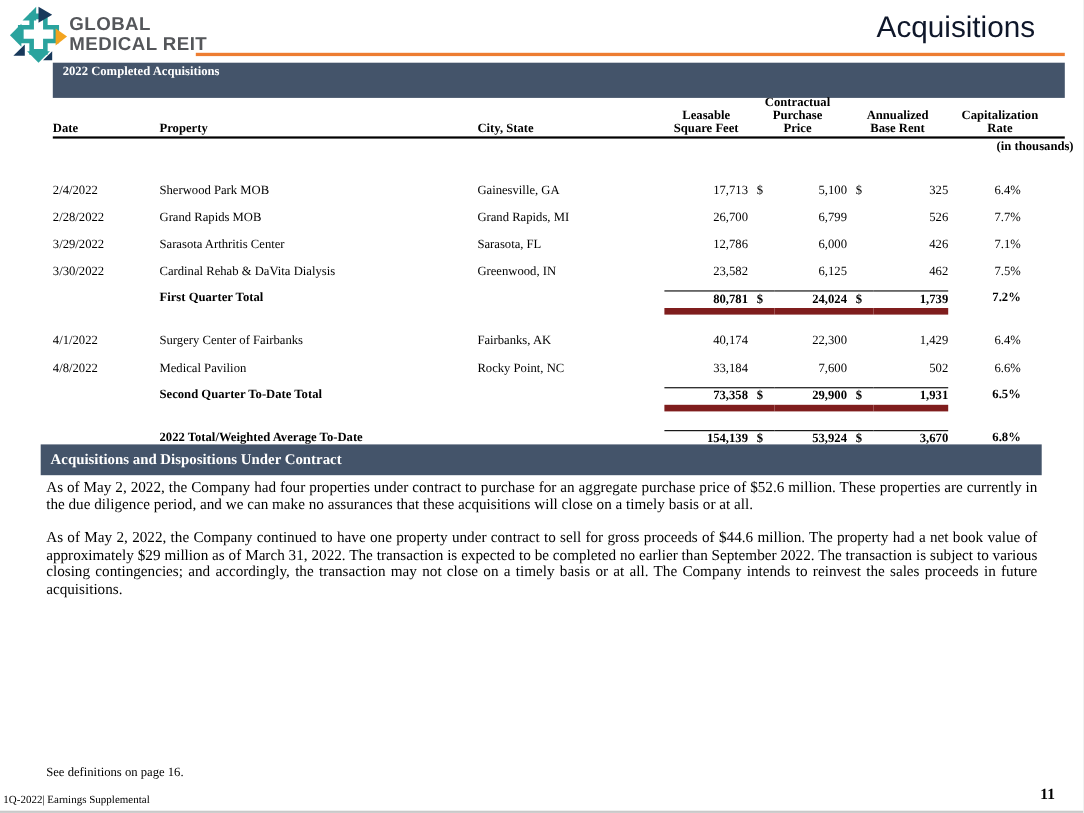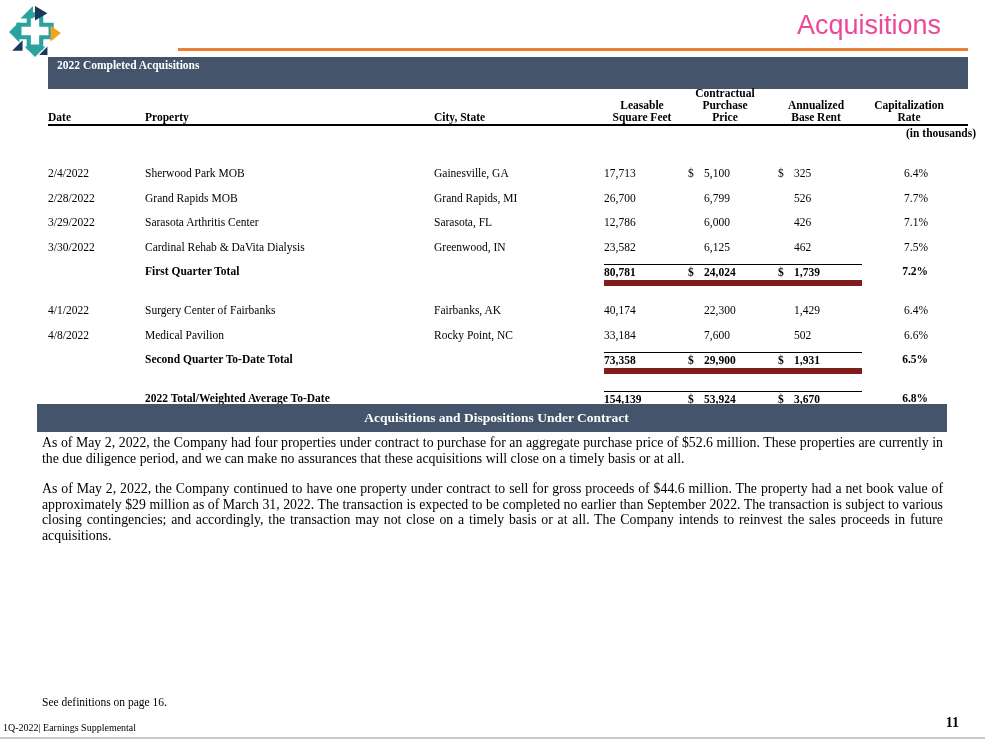--- a/index.html
+++ b/index.html
@@ -16,37 +16,37 @@
   .logo{position:absolute;left:8px;top:4px;width:54px;height:54px;}
   .brand{
     position:absolute;left:63px;top:13px;
     font-family:"Liberation Sans",sans-serif;
     font-size:17px;line-height:18px;font-weight:600;
     letter-spacing:0.4px;color:#54565a;
   }
   .page-title{
     position:absolute;right:44px;top:10px;
     font-family:"Liberation Sans",sans-serif;
-    font-size:27px;font-weight:400;color:#ec4899;
+    font-size:27px;font-weight:400;color:#0f172a;
   }
   .orange-rule{
     position:absolute;left:178px;top:48px;width:790px;height:3px;
     background:#ED7D31;
   }
   .bar{
     position:absolute;background:#44546A;color:#fff;
     font-weight:bold;
   }
   .bar1{
     left:48px;top:57px;width:920px;height:32px;
     font-size:11.5px;line-height:16px;padding-left:9px;box-sizing:border-box;
   }
   .bar2{
     left:37px;top:404px;width:910px;height:28px;
-    font-size:13.5px;line-height:28px;padding-left:9px;box-sizing:border-box;text-align:center;
+    font-size:13.5px;line-height:28px;padding-left:9px;box-sizing:border-box;
   }
   
   .tbl{
     position:absolute;left:48px;top:80px;width:920px;
     font-size:11.5px;
   }
   .grid{
     display:grid;
     grid-template-columns:97px 289px 170px 76px 24px 66px 24px 68px 66px 40px;
   }
@@ -57,21 +57,21 @@
   }
   .ctr{text-align:center;white-space:pre-line;}
   .span2-5{grid-column:5 / span 2;}
   .span2-7{grid-column:7 / span 2;}
   .span2-9{grid-column:9 / span 2;padding-right:12px;}
   .col4{grid-column:4;}
   .sub{height:15px;line-height:14px;font-weight:bold;gap:48px;}
   .gaprow{height:15px;}
   .sp{height:13px;}
   .trow{height:14.5px;line-height:14.5px;margin-top:10px;}
-  .trow .num{text-align:left;}
+  .trow .num{text-align:right;}
   .trow .dol{padding-left:8px;}
   .trow .rate{text-align:right;}
   .total,.grand{font-weight:bold;height:16px;line-height:15px;}
   .total .nc{border-top:1px solid #000;border-bottom:6px solid #7f1d1d;}
   .grand .nc{border-top:1px solid #000;border-bottom:3px double #000;}
   
   .para{
     position:absolute;left:42px;width:901px;
     font-size:13.8px;line-height:15.6px;
     text-align:justify;
@@ -94,20 +94,24 @@
     <path d="M22 13 h8 v9 h9 v8 h-9 v9 h-8 v-9 h-9 v-8 h9 z" fill="#ffffff"></path>
     <polygon points="26,2 38,9 26,16" fill="#18395B"></polygon>
     <polygon points="12,14 24,2 24,14" fill="#2AA39E"></polygon>
     <polygon points="1,27 11,17 11,37" fill="#2AA39E"></polygon>
     <polygon points="4,45 14,35 14,45" fill="#18395B"></polygon>
     <polygon points="51,28 41,21 41,36" fill="#F3A41F"></polygon>
     <polygon points="26,51 16,41 36,41" fill="#2AA39E"></polygon>
     <polygon points="30,49 38,41 38,49" fill="#18395B"></polygon>
   </svg>
 
+  <div class="brand">
+    <div>GLOBAL</div>
+    <div>MEDICAL REIT</div>
+  </div>
 
   <div class="page-title">Acquisitions</div>
   <div class="orange-rule"></div>
 
   <div class="bar bar1">2022 Completed Acquisitions</div>
 
   <div class="tbl">
 
     <div class="grid thead">
       <div>Date</div>

